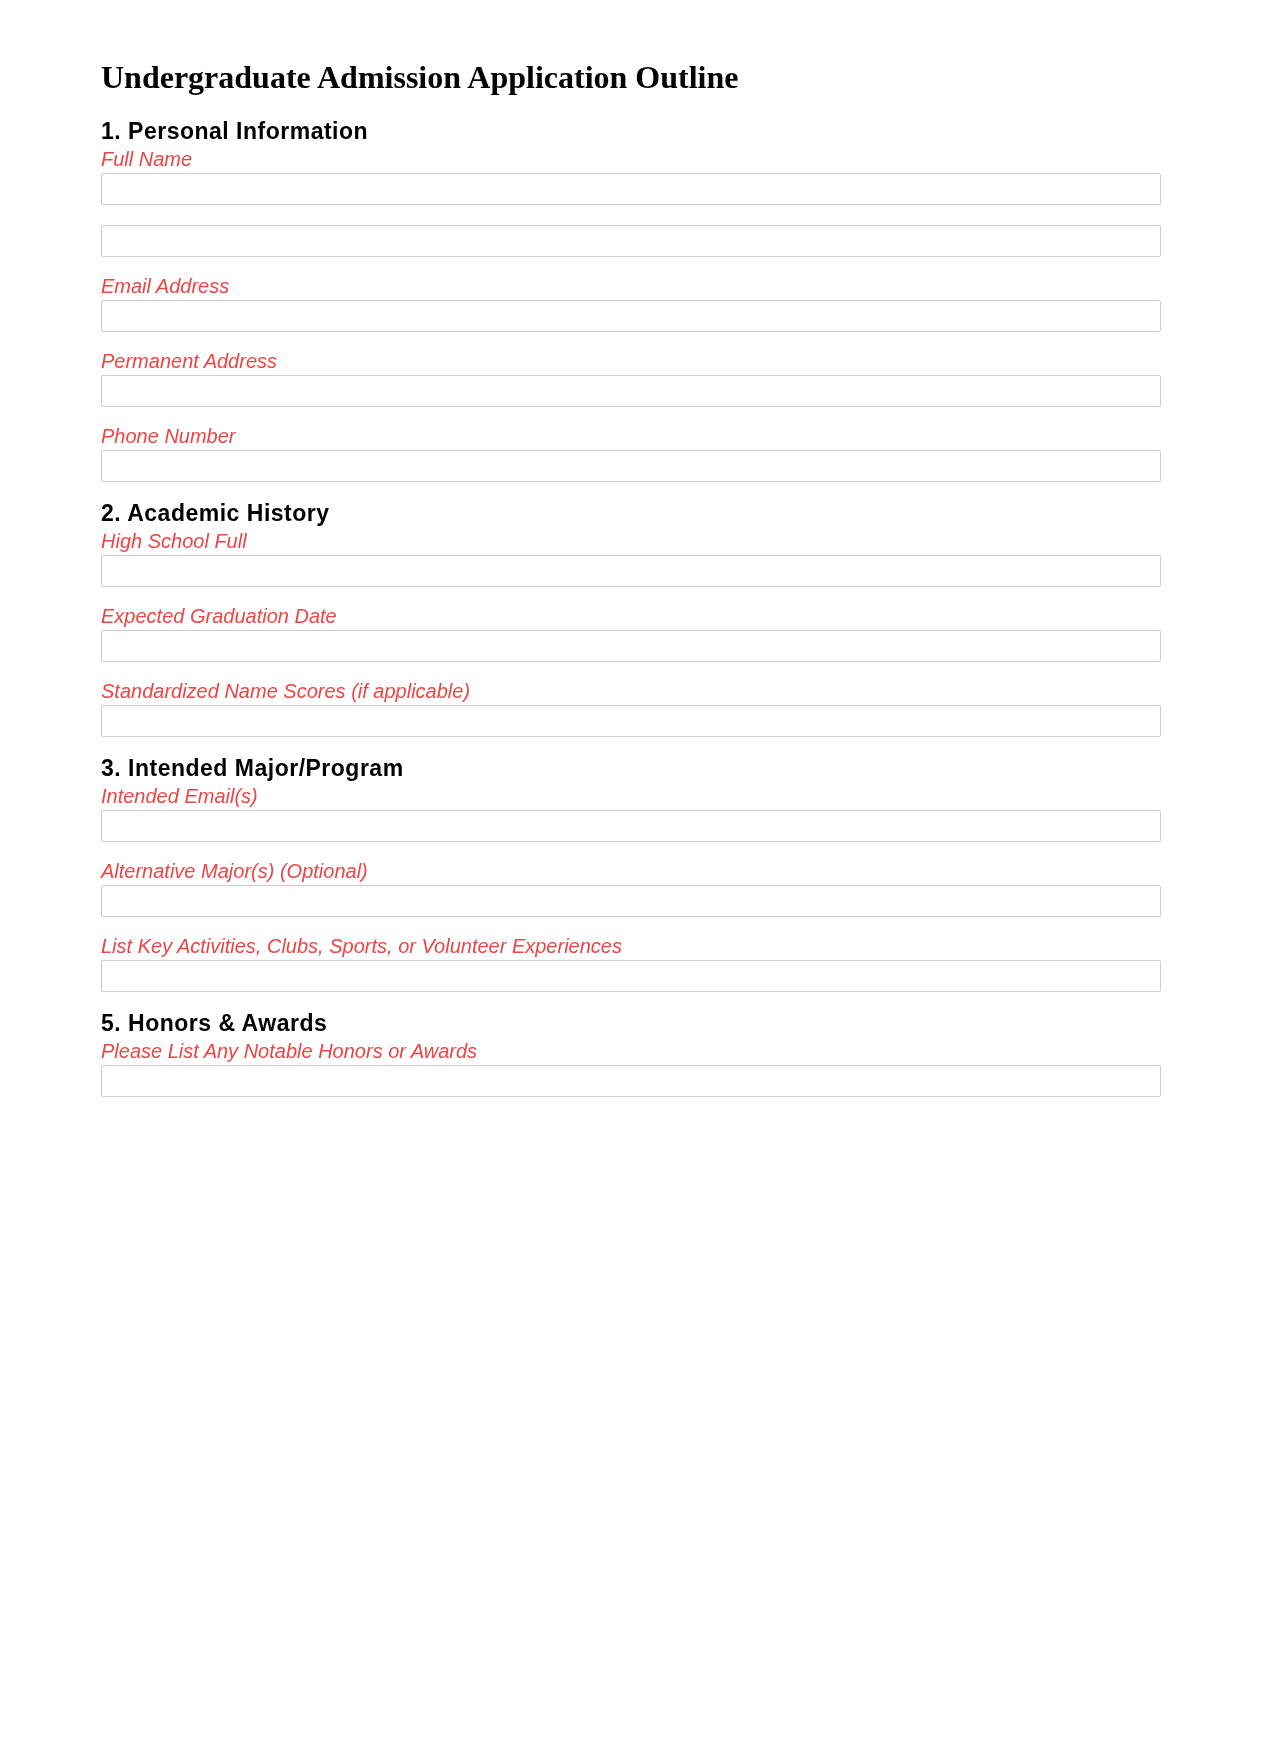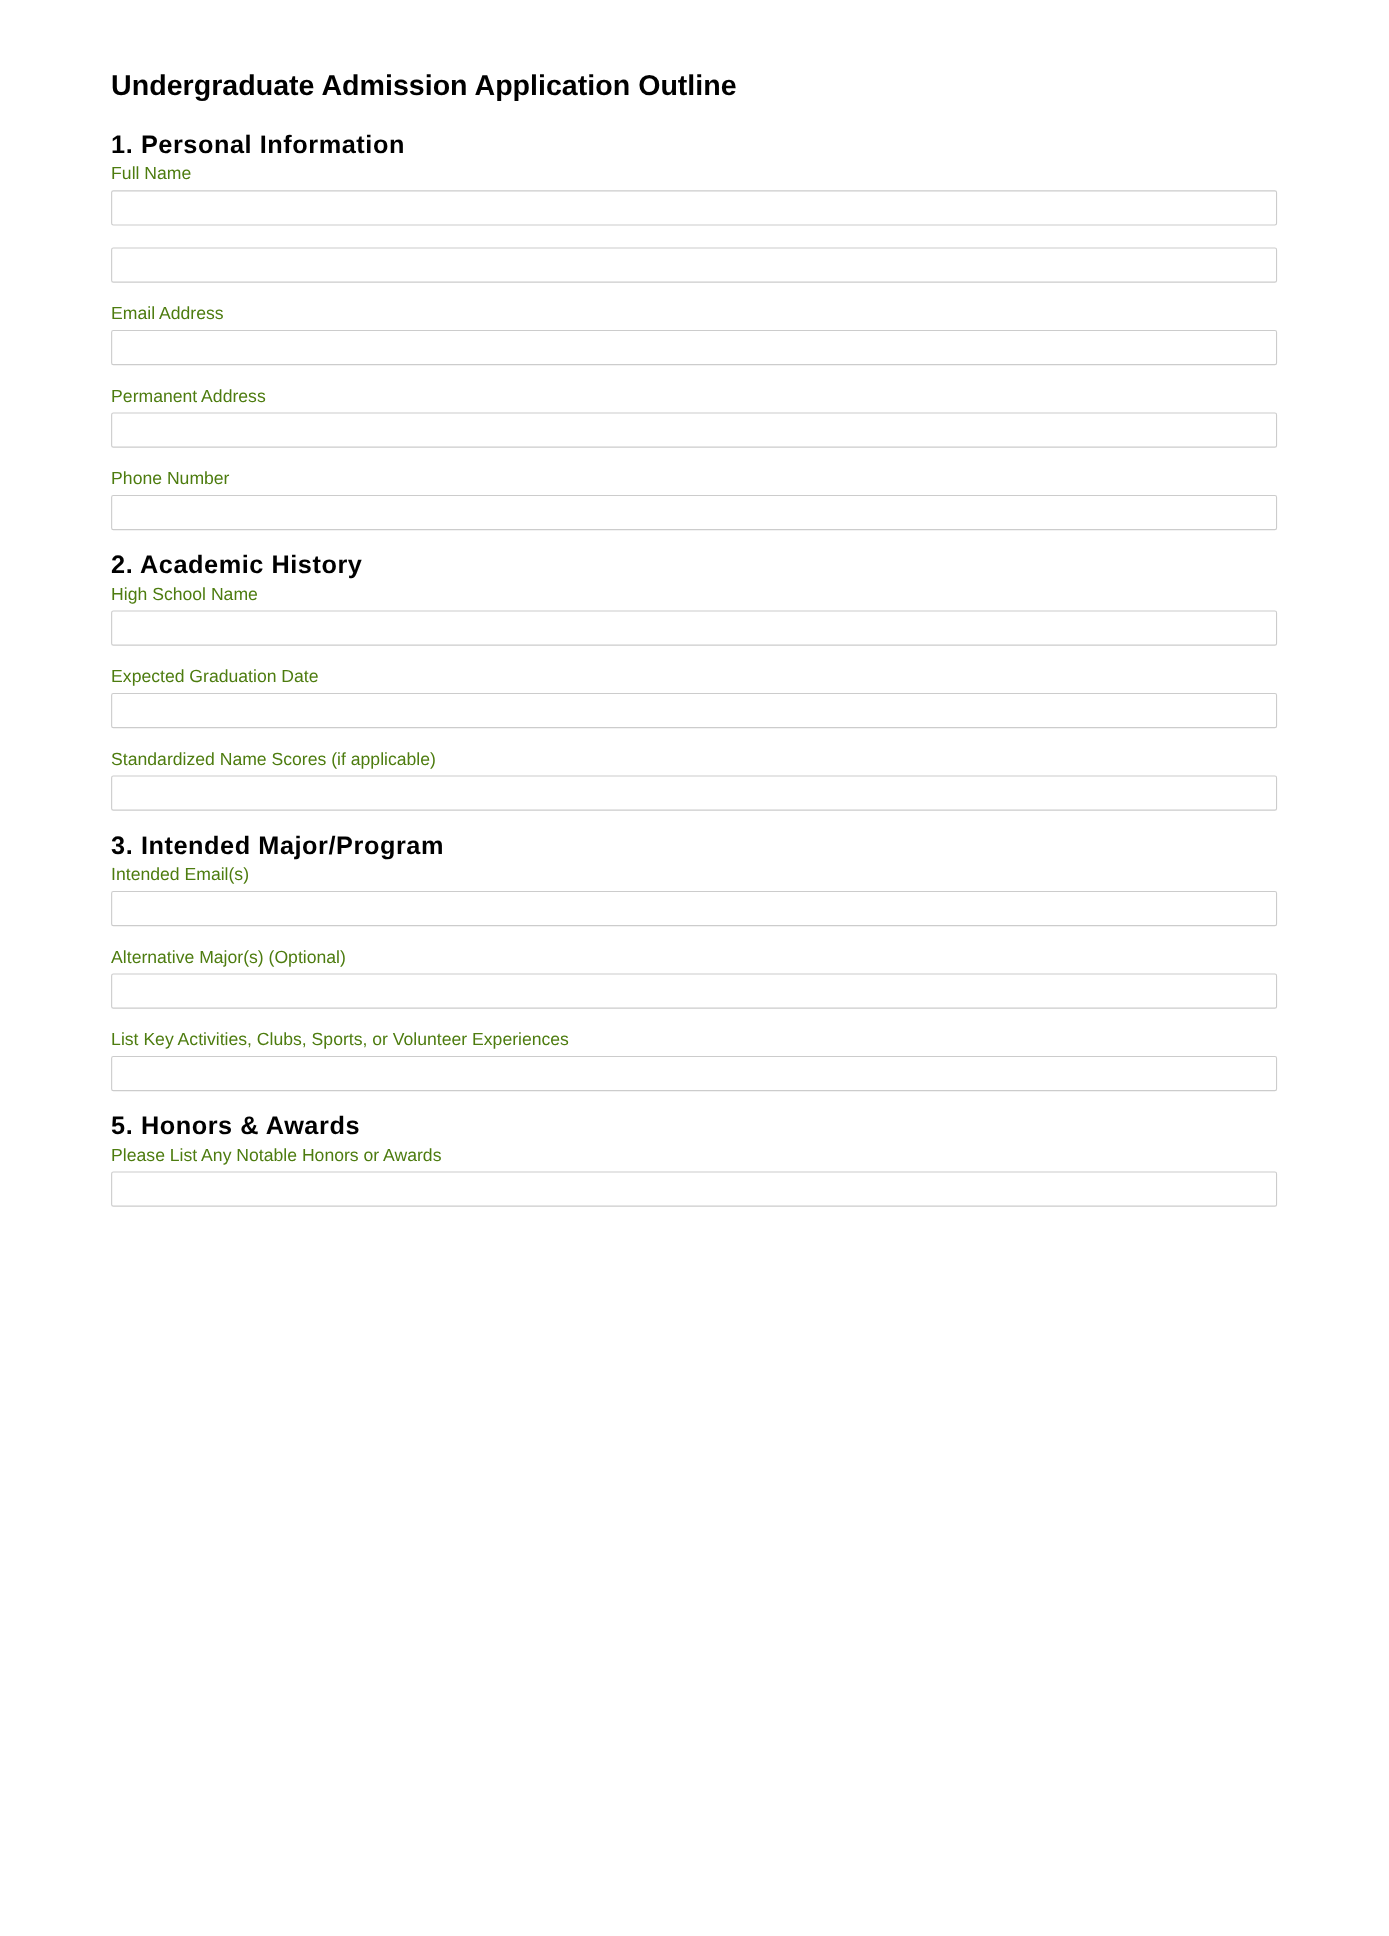--- a/index.html
+++ b/index.html
@@ -9,44 +9,46 @@
     }
     body {
       width: 1263px;
       height: 1760px;
       font-family: "Liberation Sans", sans-serif;
       color: #000;
       box-sizing: border-box;
       padding: 59px 102px 0 101px;
     }
     .page-title {
-      font-size: 26px;
+      font-size: 32px;
       font-weight: bold;
       line-height: 37px;
       margin: 0 0 24px 0;
+      font-family: Liberation Serif, serif;
     }
     .section {
       margin: 0 0 12px 0;
     }
     .section-heading {
       font-size: 23px;
       font-weight: bold;
       line-height: 23px;
       letter-spacing: 0.5px;
       margin: 0 0 7px 0;
     }
     .field {
       margin: 0 0 20px 0;
     }
     .field-label {
       display: block;
-      font-size: 16px;
+      font-size: 20px;
       line-height: 18px;
       margin: 0 0 5px 0;
-      color: #4d7c0f;
+      color: #ef4444;
+      font-style: italic;
     }
     .field-input {
       display: block;
       box-sizing: border-box;
       width: 1060px;
       height: 32px;
       border: 1px solid #cccccc;
       border-radius: 2px;
       background: #fff;
       padding: 4px 8px;
@@ -79,21 +81,21 @@
   </div>
   <div class="field">
     <label class="field-label">Phone Number</label>
     <input class="field-input" type="text" value="" style="">
   </div>
 </div>
 
 <div class="section">
   <h2 class="section-heading">2. Academic History</h2>
   <div class="field">
-    <label class="field-label">High School Name</label>
+    <label class="field-label">High School Full</label>
     <input class="field-input" type="text" value="" style="">
   </div>
   <div class="field">
     <label class="field-label">Expected Graduation Date</label>
     <input class="field-input" type="text" value="" style="">
   </div>
   <div class="field">
     <label class="field-label">Standardized Name Scores (if applicable)</label>
     <input class="field-input" type="text" value="" style="">
   </div>

